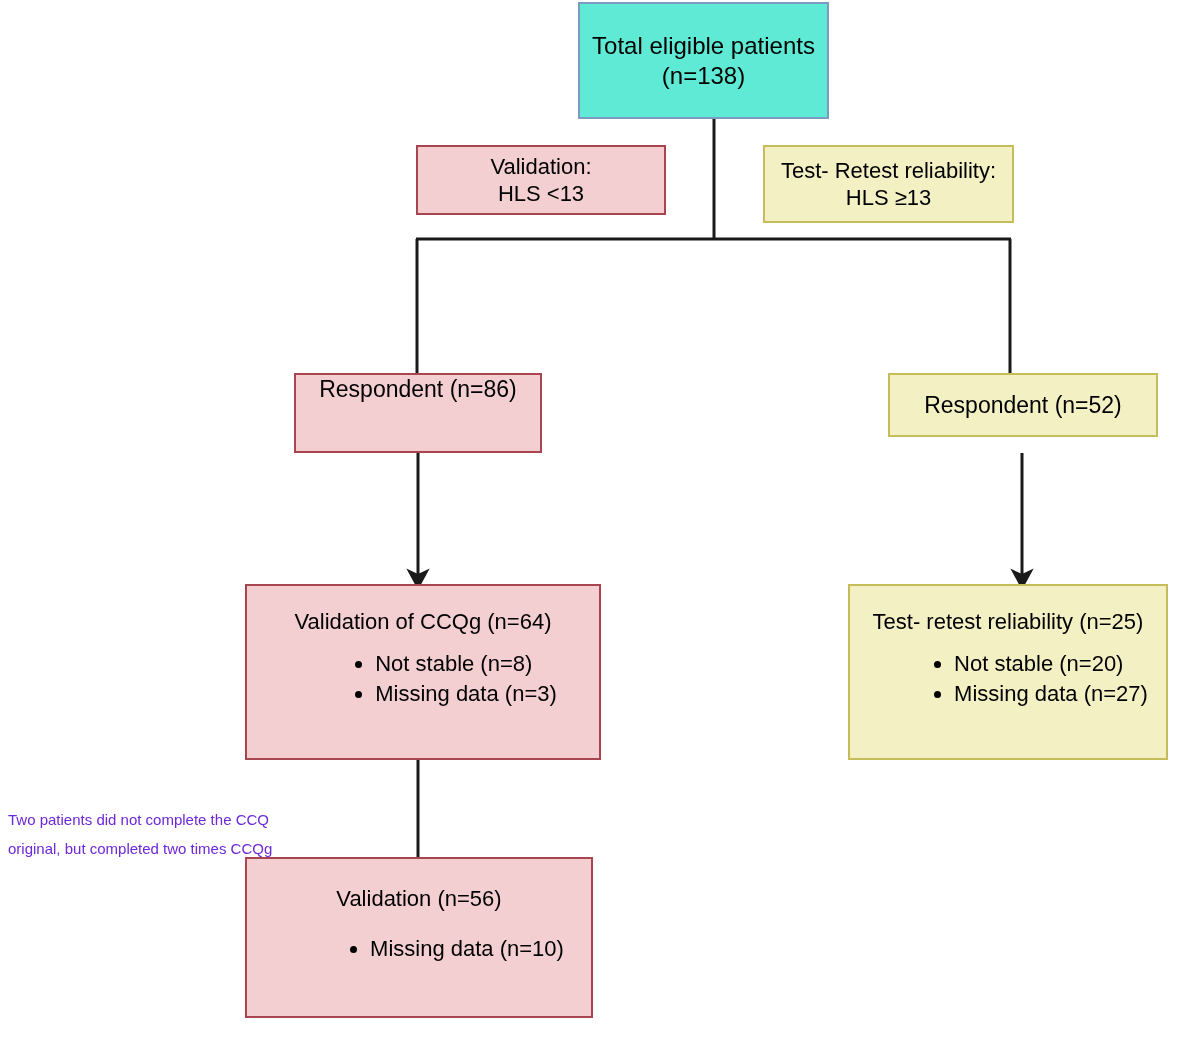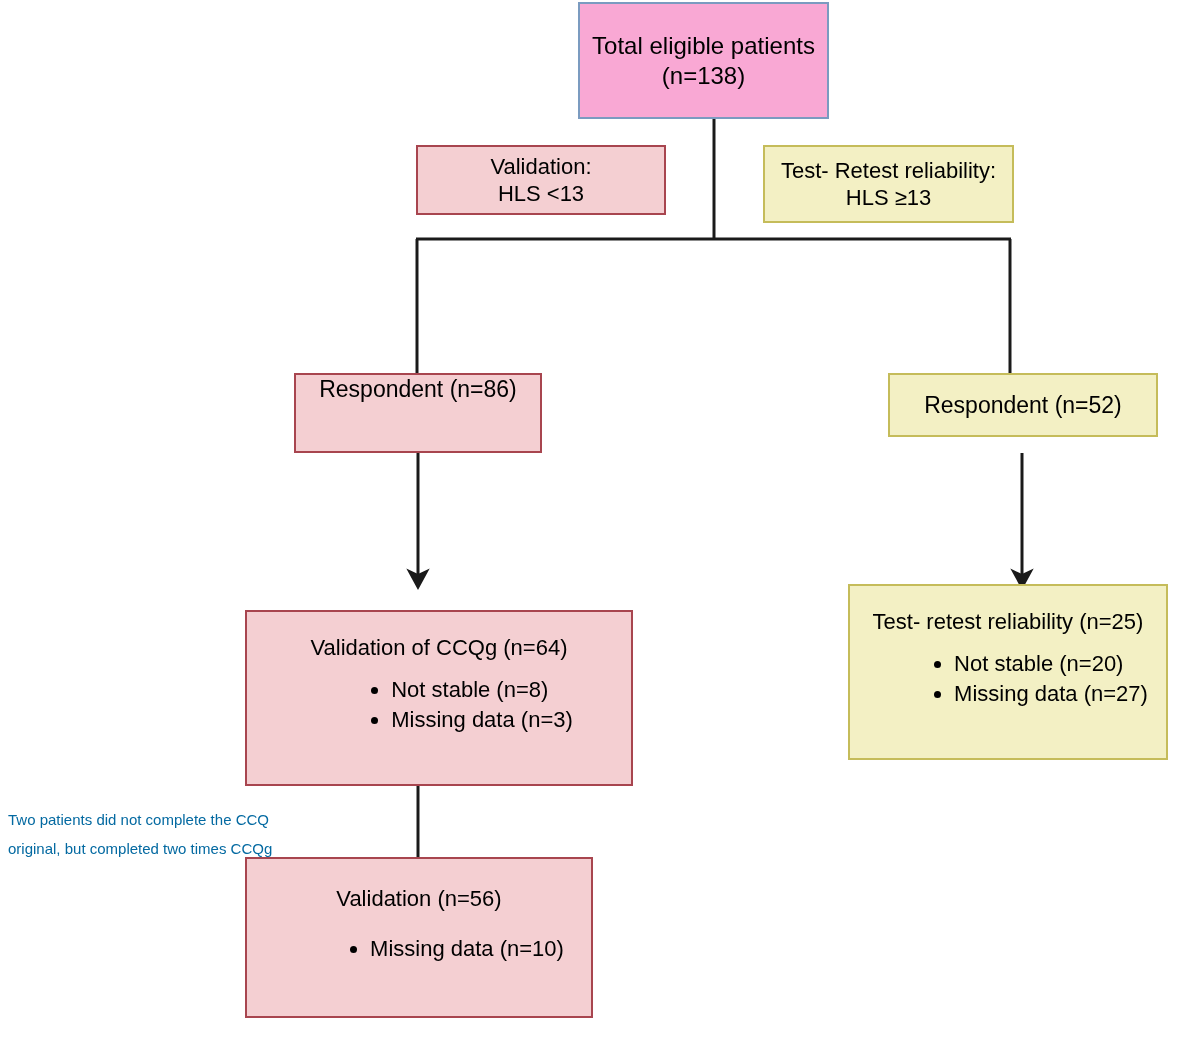--- a/index.html
+++ b/index.html
@@ -47,21 +47,21 @@
     margin: 14px 0 0 0;
     padding: 0 0 0 0;
     text-align: left;
   }
   .node ul.bullets li {
     margin: 0 0 2px 0;
     line-height: 1.3;
   }
 
   
-  .theme-blue   { background: #f9a8d4; border-color: #7b9bc0; }
+  .theme-blue   { background: #5eead4; border-color: #7b9bc0; }
   .theme-pink   { background: #f4cfd2; border-color: #a8454f; }
   .theme-yellow { background: #f3f0c4; border-color: #c5bc5a; }
 
   
   #node-total {
     left: 578px; top: 2px; width: 251px; height: 117px;
     justify-content: center;
     font-size: 24px;
   }
   #node-validation-arm {
@@ -77,21 +77,21 @@
   #node-respondent-left {
     left: 294px; top: 373px; width: 248px; height: 80px;
     font-size: 23px;
   }
   #node-respondent-right {
     left: 888px; top: 373px; width: 270px; height: 64px;
     justify-content: center;
     font-size: 23px;
   }
   #node-validation-ccqg {
-    left: 245px; top: 610px; width: 388px; height: 176px;
+    left: 245px; top: 584px; width: 356px; height: 176px;
     padding-top: 22px;
     font-size: 22px;
   }
   #node-testretest {
     left: 848px; top: 584px; width: 320px; height: 176px;
     padding-top: 22px;
     font-size: 22px;
   }
   #node-validation-final {
     left: 245px; top: 857px; width: 348px; height: 161px;
@@ -108,21 +108,21 @@
   }
 
   
   #footnote {
     position: absolute;
     left: 8px;
     top: 806px;
     width: 320px;
     font-size: 15px;
     line-height: 1.9;
-    color: #0369a1;
+    color: #6d28d9;
   }
   #footnote div { white-space: nowrap; }
 </style>
 </head>
 <body>
 
 <div id="canvas">
 
   <svg class="connectors" viewBox="0 0 1200 1049">
     <defs>

